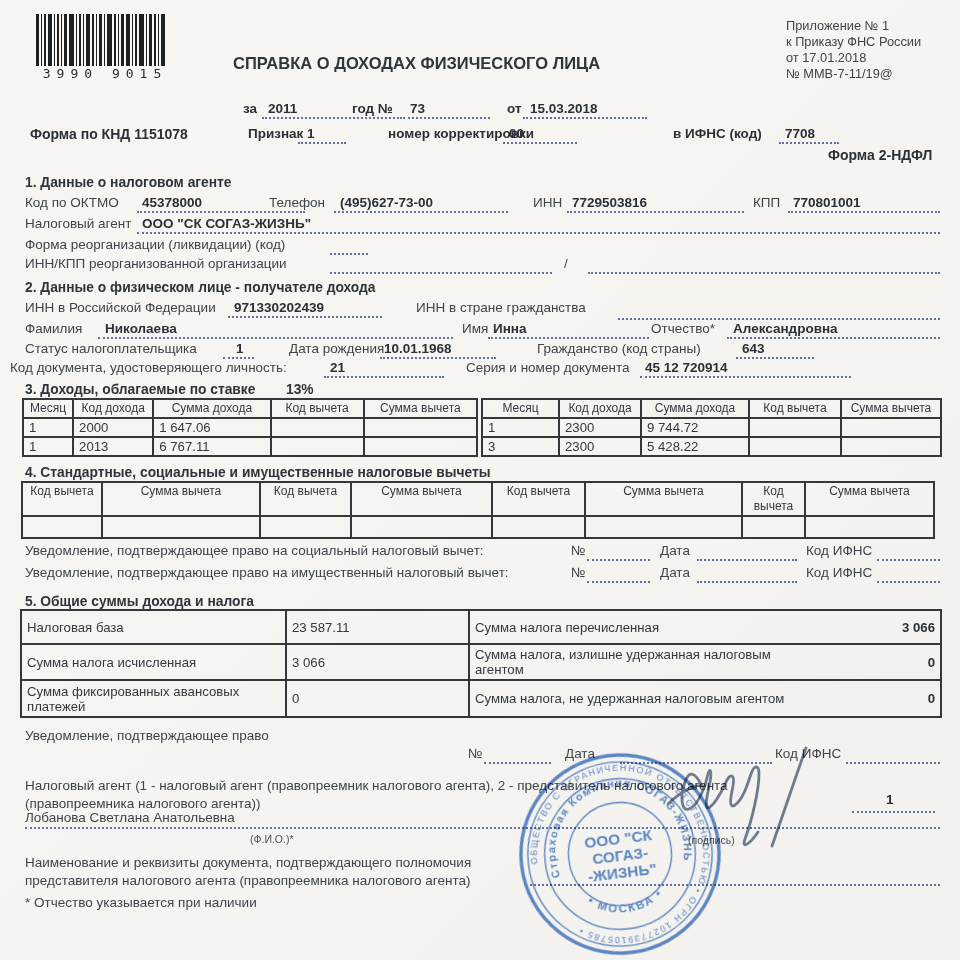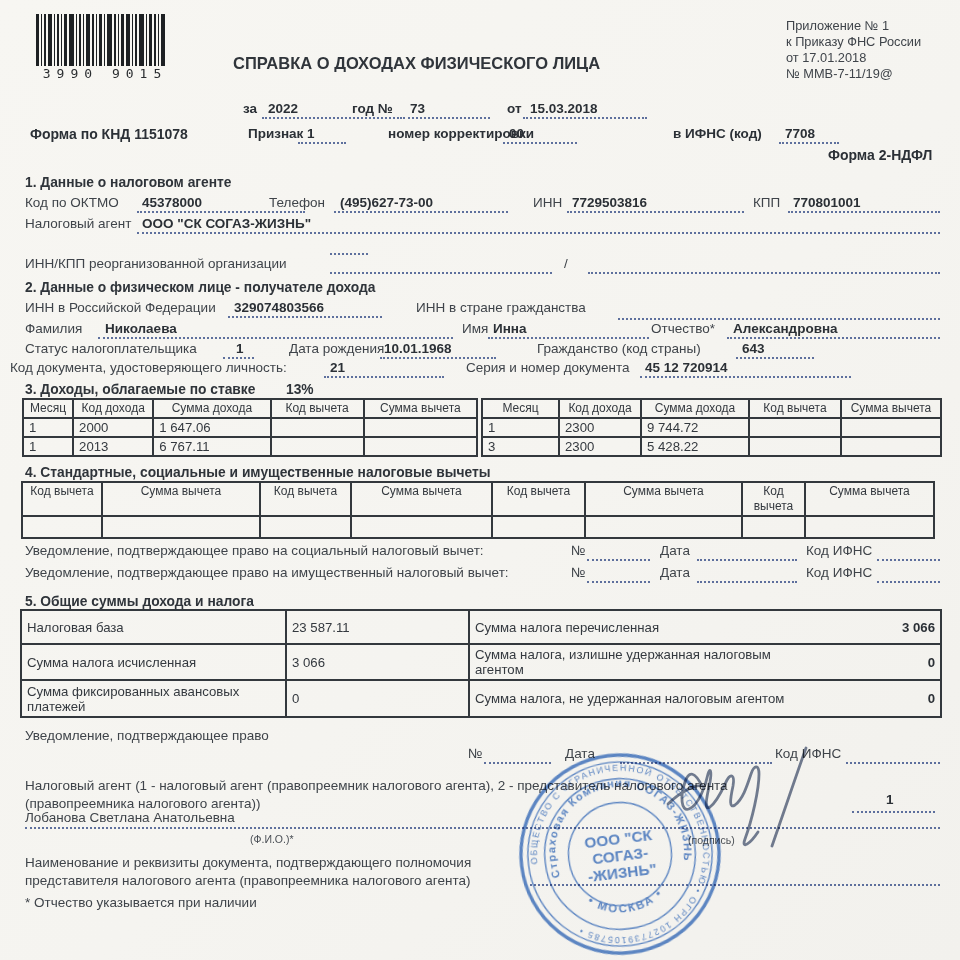--- a/index.html
+++ b/index.html
@@ -73,21 +73,21 @@
   <div class="t b" style="left:233px;top:55px;font-size:16.5px;color:#30353b;">СПРАВКА О ДОХОДАХ ФИЗИЧЕСКОГО ЛИЦА</div>
 
   <div class="t" style="left:786px;top:18px;font-size:12.8px;line-height:16px;">
     <div>Приложение № 1</div>
     <div>к Приказу ФНС России</div>
     <div>от 17.01.2018</div>
     <div>№ ММВ-7-11/19@</div>
   </div>
 
   <div class="t b" style="left:243px;top:101px;">за</div>
-  <div class="t b" style="left:268px;top:101px;">2022</div>
+  <div class="t b" style="left:268px;top:101px;">2011</div>
   <div class="dot" style="left:262px;top:117px;width:140px;"></div>
   <div class="t b" style="left:352px;top:101px;">год №</div>
   <div class="t b" style="left:410px;top:101px;">73</div>
   <div class="dot" style="left:403px;top:117px;width:87px;"></div>
   <div class="t b" style="left:507px;top:101px;">от</div>
   <div class="t b" style="left:530px;top:101px;">15.03.2018</div>
   <div class="dot" style="left:523px;top:117px;width:124px;"></div>
 
   <div class="t b" style="left:30px;top:126px;font-size:14px;">Форма по КНД 1151078</div>
   <div class="t b" style="left:248px;top:126px;">Признак</div>
@@ -112,30 +112,31 @@
   <div class="t b" style="left:572px;top:195px;">7729503816</div>
   <div class="dot" style="left:567px;top:211px;width:177px;"></div>
   <div class="t" style="left:753px;top:195px;">КПП</div>
   <div class="t b" style="left:793px;top:195px;">770801001</div>
   <div class="dot" style="left:788px;top:211px;width:152px;"></div>
 
   <div class="t" style="left:25px;top:216px;">Налоговый агент</div>
   <div class="t b" style="left:142px;top:216px;">ООО "СК СОГАЗ-ЖИЗНЬ"</div>
   <div class="dot" style="left:137px;top:232px;width:803px;"></div>
 
+  <div class="t" style="left:25px;top:237px;">Форма реорганизации (ликвидации)  (код)</div>
   <div class="dot" style="left:330px;top:253px;width:38px;"></div>
 
   <div class="t" style="left:25px;top:256px;">ИНН/КПП  реорганизованной организации</div>
   <div class="dot" style="left:330px;top:272px;width:222px;"></div>
   <div class="t" style="left:564px;top:256px;">/</div>
   <div class="dot" style="left:588px;top:272px;width:352px;"></div>
 
   <div class="t sec" style="left:25px;top:280px;">2. Данные о физическом лице - получателе дохода</div>
   <div class="t" style="left:25px;top:300px;">ИНН в Российской Федерации</div>
-  <div class="t b" style="left:234px;top:300px;">329074803566</div>
+  <div class="t b" style="left:234px;top:300px;">971330202439</div>
   <div class="dot" style="left:228px;top:316px;width:154px;"></div>
   <div class="t" style="left:416px;top:300px;">ИНН в стране гражданства</div>
   <div class="dot" style="left:618px;top:318px;width:322px;"></div>
 
   <div class="t" style="left:25px;top:321px;">Фамилия</div>
   <div class="t b" style="left:105px;top:321px;">Николаева</div>
   <div class="dot" style="left:98px;top:337px;width:355px;"></div>
   <div class="t" style="left:462px;top:321px;">Имя</div>
   <div class="t b" style="left:493px;top:321px;">Инна</div>
   <div class="dot" style="left:488px;top:337px;width:161px;"></div>

